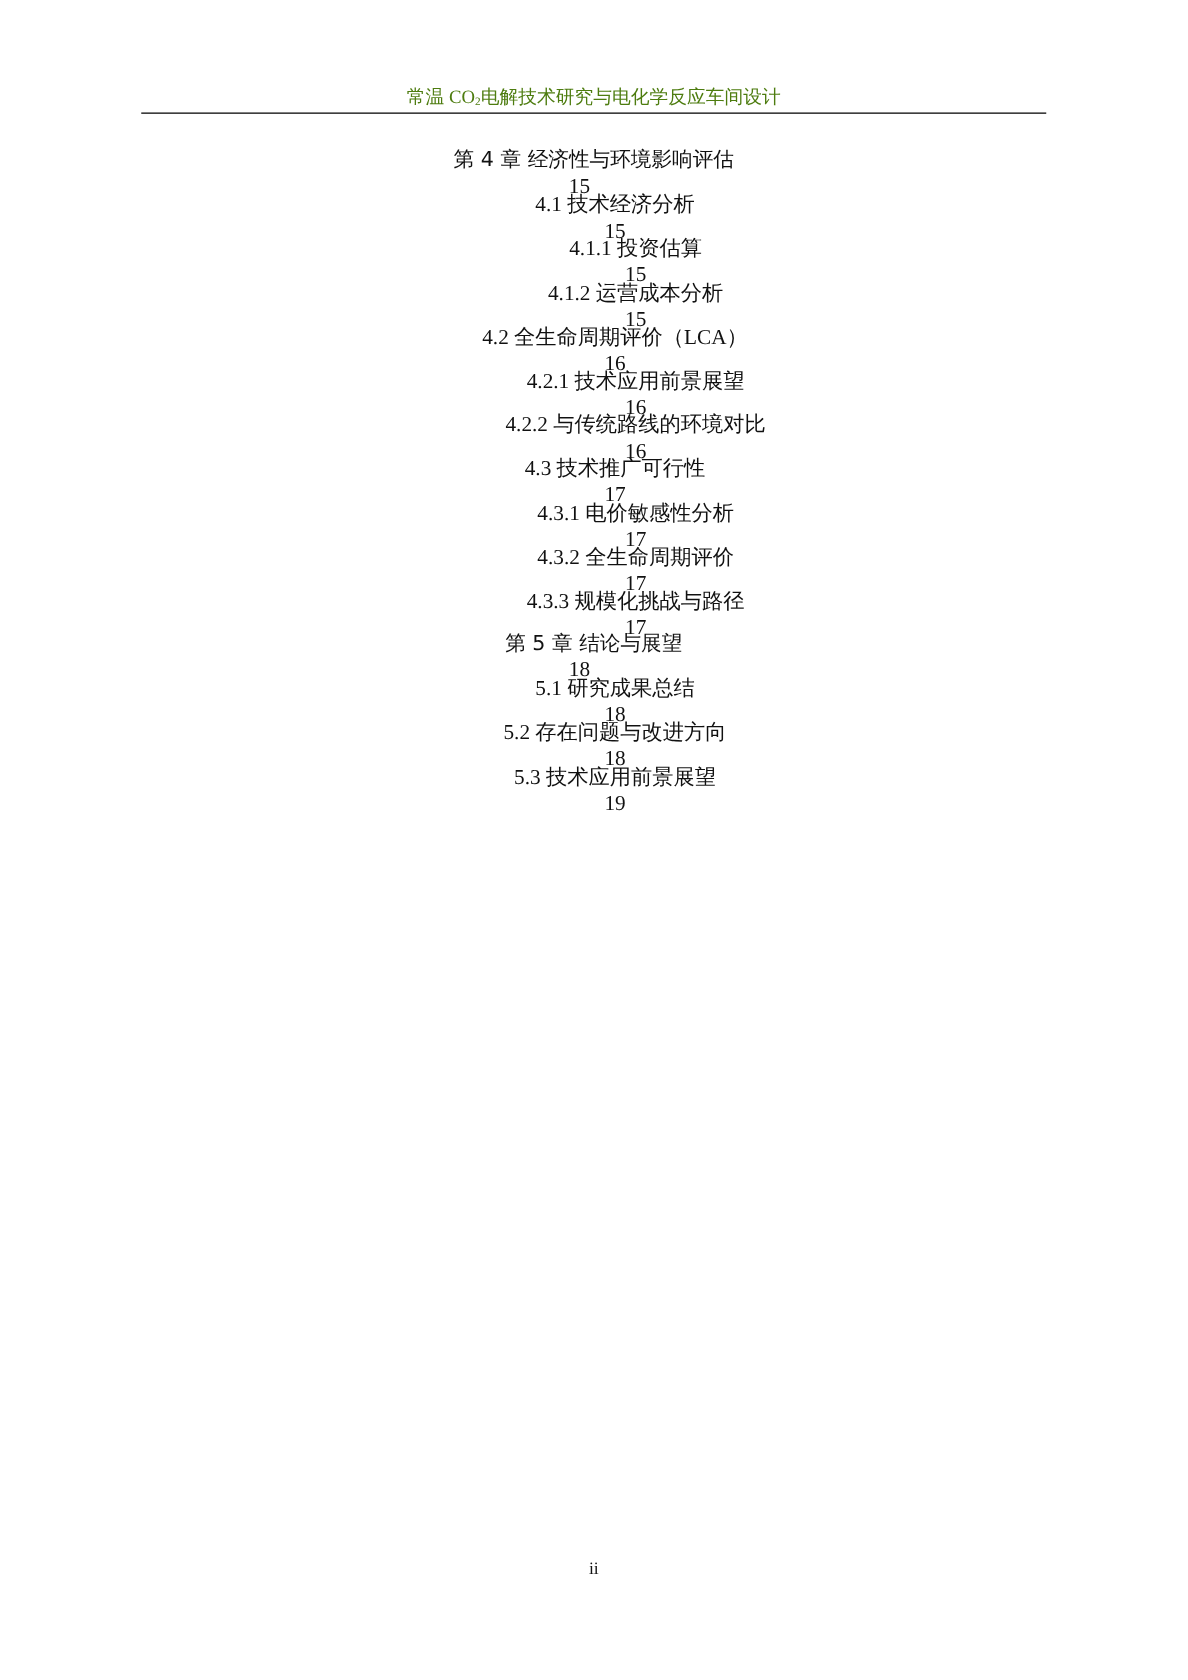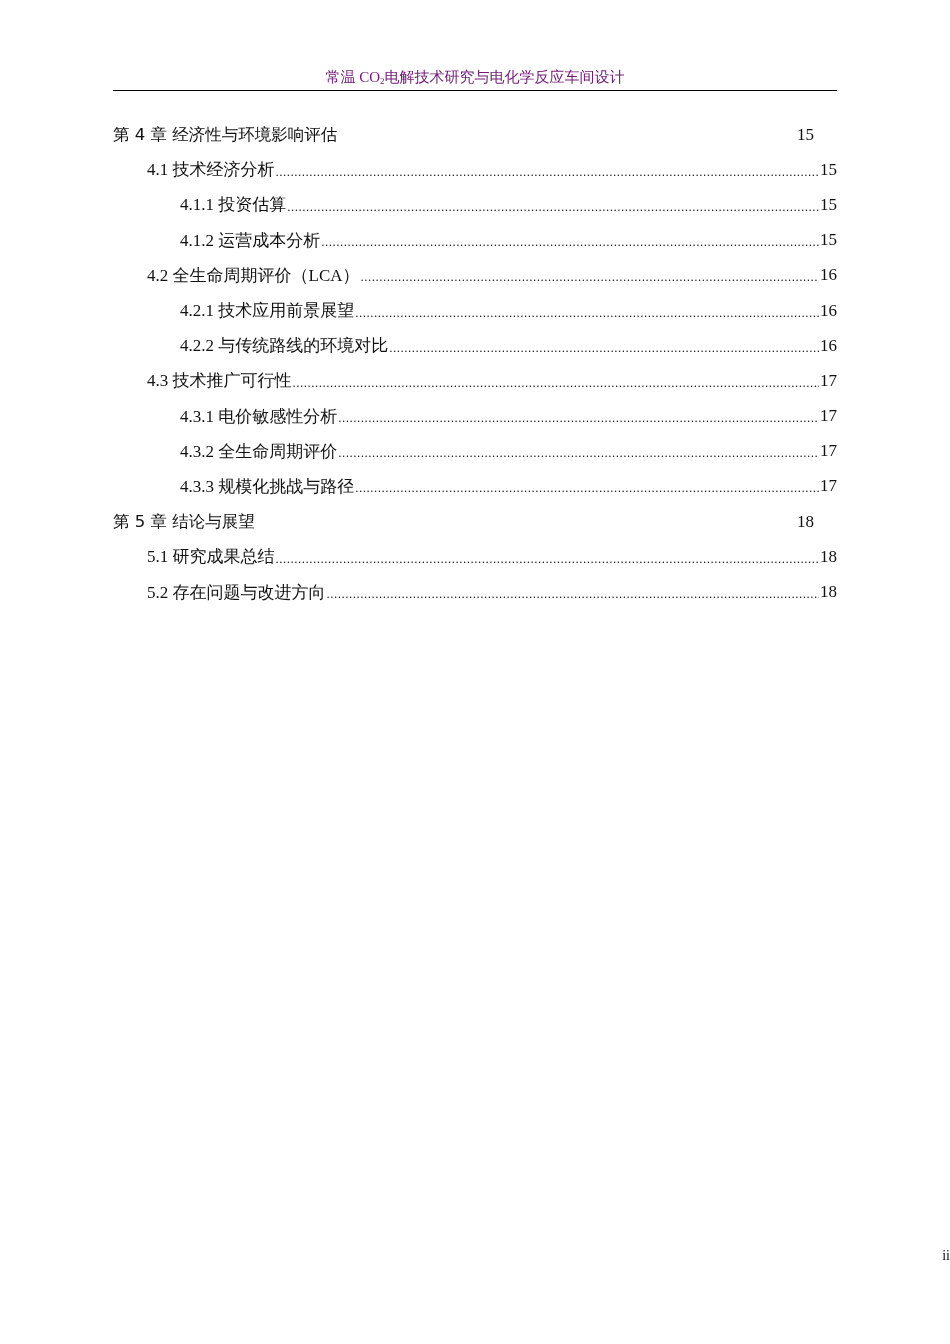--- a/index.html
+++ b/index.html
@@ -1,31 +1,31 @@
 <!DOCTYPE html>
 <html><head>
 <meta charset="utf-8">
 <style>
   html, body { margin:0; padding:0; background:#fff; }
   body { width:950px; height:1344px; position:relative; font-family:"Liberation Serif","DejaVu Serif",serif; color:#111; }
-  .header { position:absolute; left:113px; top:68px; width:724px; text-align:center; font-size:15px; color:#701a75; }
+  .header { position:absolute; left:113px; top:68px; width:724px; text-align:center; font-size:15px; color:#4d7c0f; }
   .header sub { font-size:9px; vertical-align:-2px; }
   .header-rule { position:absolute; left:113px; top:90px; width:724px; height:0; border-top:1.3px solid #000; }
   .toc { position:absolute; left:113px; top:117px; width:724px; }
-  .row { position:relative; height:35.2px; display:flex; align-items:center; font-size:17px; white-space:nowrap; }
+  .row { position:relative; height:35.2px; display:flex; align-items:center; font-size:17px; white-space:nowrap;flex-direction:column; }
   .row.l1 { font-family:"DejaVu Sans","Liberation Sans",sans-serif; font-size:16.5px; }
   .row.l2 { padding-left:34px;align-items:center; }
   .row.l3 { padding-left:67px; }
   .row .title { flex:0 0 auto; }
   .row .leader { flex:1 1 auto; overflow:hidden; letter-spacing:0.5px; color:#222; font-size:13px; margin:0 1px; position:relative; top:2px; }
   .row .leader::before { content:"................................................................................................................................................................................................................................................................................................................"; }
   .row .page { flex:0 0 auto; }
   .row.l1 .spacer { flex:1 1 auto; }
   .row.l1 .page { font-family:"Liberation Serif","DejaVu Serif",serif; font-size:17px; margin-right:23px; }
-  .footer { position:absolute; left:0; width:950px; top:1248px; text-align:right; font-size:14px; }
+  .footer { position:absolute; left:0; width:950px; top:1248px; text-align:center; font-size:14px; }
 </style>
 </head>
 <body>
 
 <div class="header"><span>常温 CO</span><sub>2</sub><span>电解技术研究与电化学反应车间设计</span></div>
 <div class="header-rule"></div>
 
 <div class="toc">
   <div class="row l1">
       <span class="title">第 4 章  经济性与环境影响评估</span>
@@ -90,15 +90,20 @@
   <div class="row l2">
       <span class="title">5.1 研究成果总结</span>
       <span class="leader"></span>
       <span class="page">18</span>
     </div>
   <div class="row l2">
       <span class="title">5.2 存在问题与改进方向</span>
       <span class="leader"></span>
       <span class="page">18</span>
     </div>
+  <div class="row l2">
+      <span class="title">5.3 技术应用前景展望</span>
+      <span class="leader"></span>
+      <span class="page">19</span>
+    </div>
 </div>
 
 <div class="footer">ii</div>
 
 </body></html>

